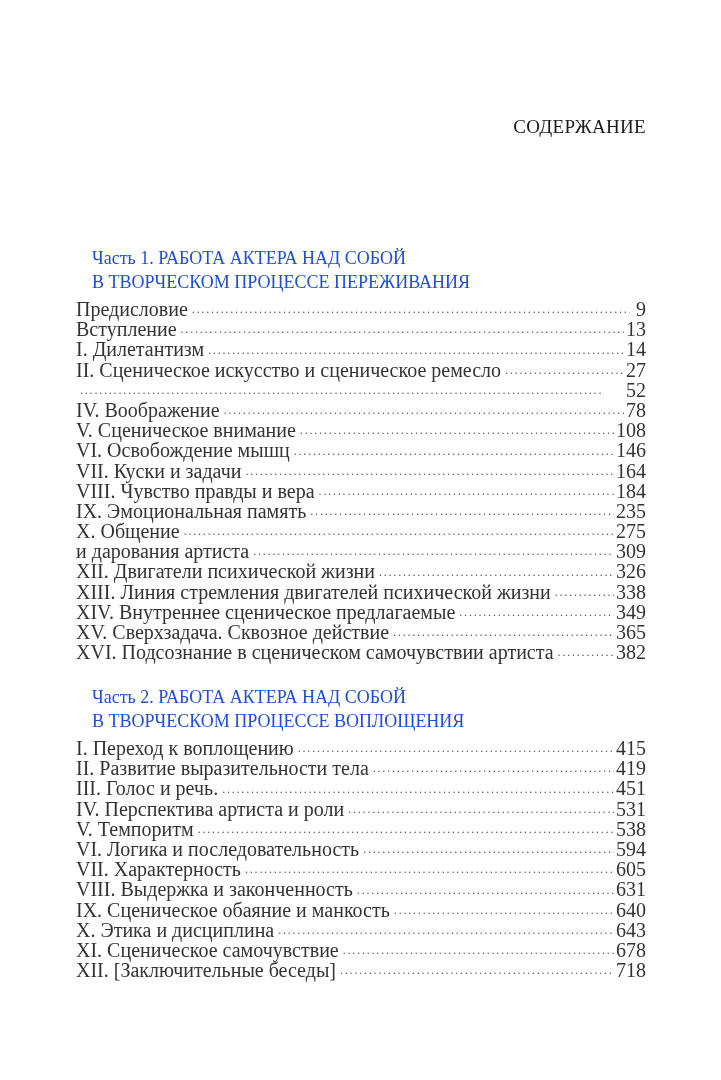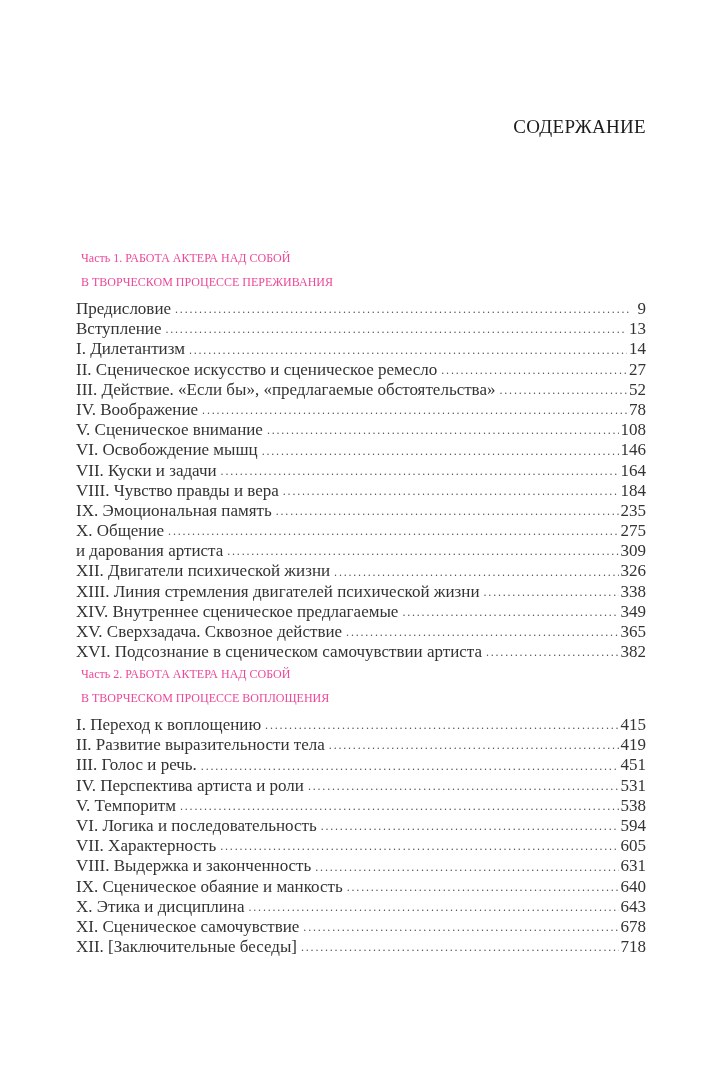--- a/index.html
+++ b/index.html
@@ -32,30 +32,30 @@
     left: 76px;
     width: 570px;
     top: 0;
   }
   .part {
     position: absolute;
     left: 0;
     width: 570px;
   }
   .part-heading {
-    font-size: 12px;
+    font-size: 18px;
     line-height: 24px;
-    color: #ec4899;
-    margin: 0 0 5px 5px;
+    color: #1d4ed8;
+    margin: 0 0 5px 16px;
     font-weight: normal;
   }
   .entry {
     display: flex;
     align-items: center;
-    font-size: 17px;
+    font-size: 20px;
     line-height: 20.2px;
     height: 20.2px;
     color: #333;
     white-space: nowrap;
   }
   .entry.multi {
     height: auto;
     display: block;
   }
   .entry.multi .line1 {
@@ -118,21 +118,20 @@
           <span class="entry-title">I. Дилетантизм</span>
           <span class="leader"></span>
           <span class="page-num">14</span>
         </div>
         <div class="entry">
           <span class="entry-title">II. Сценическое искусство и сценическое ремесло</span>
           <span class="leader"></span>
           <span class="page-num">27</span>
         </div>
         <div class="entry">
-          <span class="entry-title">III. Действие. «Если бы», «предлагаемые обстоятельства»</span>
           <span class="leader"></span>
           <span class="page-num">52</span>
         </div>
         <div class="entry">
           <span class="entry-title">IV. Воображение</span>
           <span class="leader"></span>
           <span class="page-num">78</span>
         </div>
         <div class="entry">
           <span class="entry-title">V. Сценическое внимание</span>
@@ -192,21 +191,21 @@
           <span class="page-num">365</span>
         </div>
         <div class="entry">
           <span class="entry-title">XVI. Подсознание в сценическом самочувствии артиста</span>
           <span class="leader"></span>
           <span class="page-num">382</span>
         </div>
       </div>
   </section>
 
-  <section class="part" id="part-1" style="top:662px;">
+  <section class="part" id="part-1" style="top:685px;">
     <h2 class="part-heading">
       <span>Часть 2. РАБОТА АКТЕРА НАД СОБОЙ</span><br>
       <span>В ТВОРЧЕСКОМ ПРОЦЕССЕ ВОПЛОЩЕНИЯ</span>
     </h2>
     <div class="entries">
         <div class="entry">
           <span class="entry-title">I. Переход к воплощению</span>
           <span class="leader"></span>
           <span class="page-num">415</span>
         </div>

